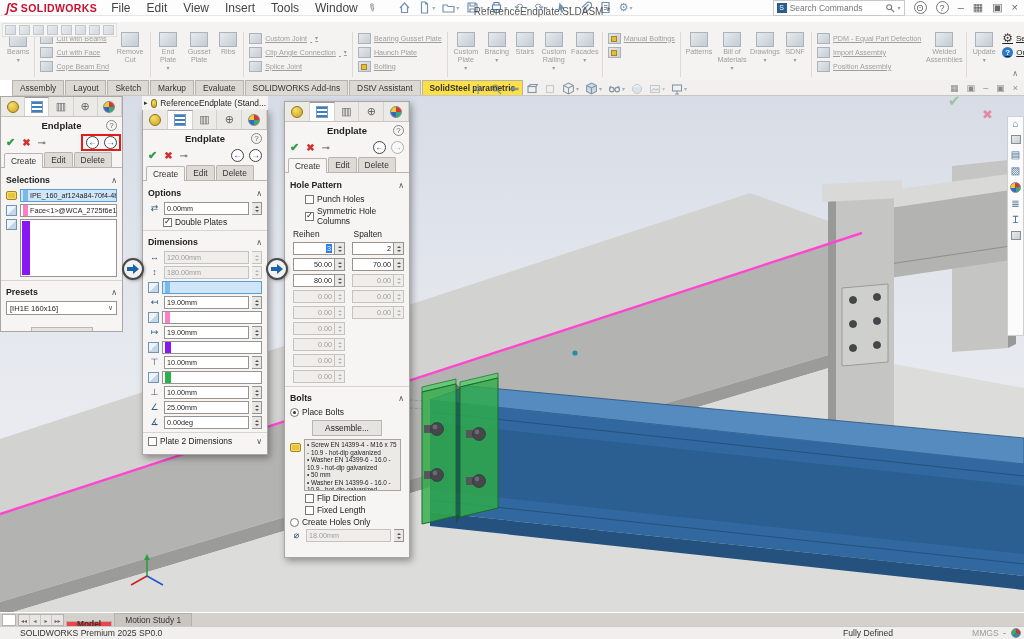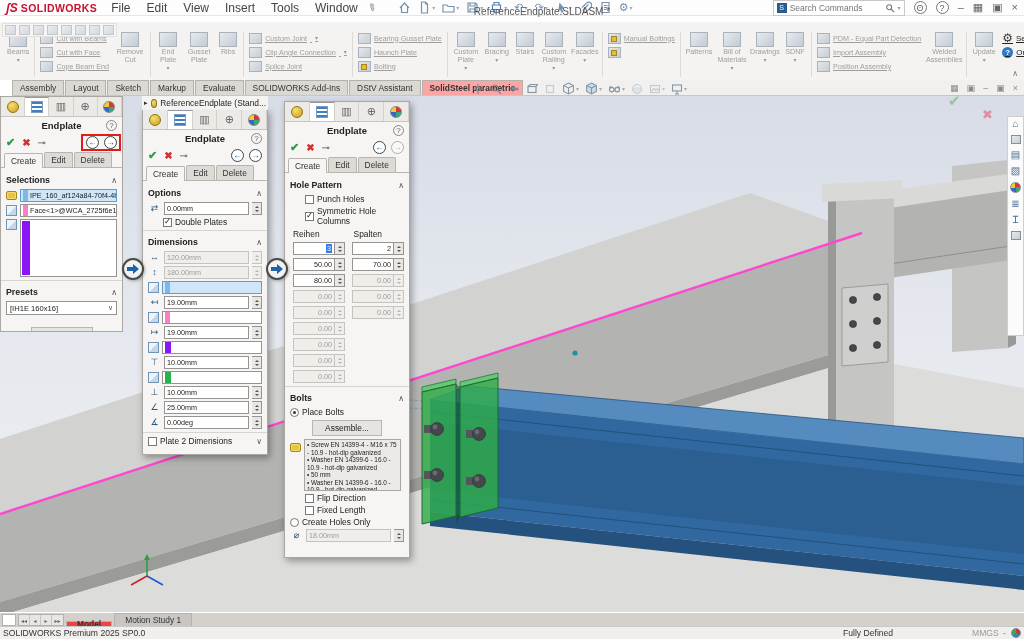--- a/index.html
+++ b/index.html
@@ -43,21 +43,21 @@
   .gcube.y::after,.gcube-lg.y::after{content:"";display:block;width:4px;height:4px;background:#e4bf33;border:1px solid #a8851f;margin:2px 0 0 2px;}
   .rcaret{font-size:6px;color:#9a9a9a;line-height:1;}
   .rcol.enabled,.rsitem.enabled{color:#222;}
   .gear-glyph{font-size:12px;color:#3a3a3a;line-height:1;}
   .help-glyph{width:11px;height:11px;border-radius:50%;background:#2f78c4;color:#fff;font-size:8px;font-weight:bold;display:flex;align-items:center;justify-content:center;flex:none;}
   .ribbon-collapse{position:absolute;right:6px;bottom:2px;color:#777;font-size:8px;}
 
   
   .tabrow{position:absolute;top:80px;left:12px;right:0;height:16px;background:#f1f0ee;border-bottom:1px solid #c9c6c2;display:flex;align-items:flex-end;z-index:30;}
   .rtab{padding:2px 7px 2px;font-size:8.4px;color:#333;background:#dcd9d4;border:1px solid #b5b2ad;border-bottom:none;margin-right:1px;white-space:nowrap;}
-  .rtab.active{background:#fca5a5;font-weight:bold;text-align:right;}
+  .rtab.active{background:#fde047;font-weight:bold;text-align:right;}
   .headsup{position:absolute;left:472px;top:82px;height:13px;display:flex;align-items:center;gap:6px;z-index:31;}
   .hu-item{display:flex;align-items:center;gap:1px;opacity:.8;}
   .doc-controls{position:absolute;right:6px;top:83px;display:flex;gap:8px;z-index:31;color:#8a8a8a;font-size:9px;}
 
   
   .scene{position:absolute;top:96px;left:0;width:1024px;height:516px;z-index:1;}
   .f-sky{fill:url(#sky);}
   .s-girder-top{fill:#d2d3d0;}
   .s-girder-web{fill:#b3b4b1;}
   .s-girder-lip{fill:#9b9c99;}
@@ -152,21 +152,21 @@
   .bolt-list div::before{content:"• ";}
 
   
   .modeltabs{position:absolute;top:613px;left:0;right:0;height:13px;background:#d4d1cd;display:flex;align-items:stretch;z-index:30;font-size:8.4px;}
   .mt-scroll{width:14px;background:#fff;border:1px solid #b5b2ad;margin:1px 2px 0 2px;}
   .mt-nav{display:flex;border:1px solid #b5b2ad;background:#e8e6e2;margin-top:1px;}
   .mt-nav span{width:11px;display:flex;align-items:center;justify-content:center;font-size:6px;color:#666;border-right:1px solid #c9c6c2;}
   .mtab{padding:1px 10px;display:flex;align-items:center;border:1px solid #b5b2ad;border-bottom:none;margin-left:2px;background:#c9c6c1;color:#333;}
   .mtab.active{background:#ef4444;font-weight:bold;margin-top:8px;}
   .statusbar{position:absolute;top:626px;left:0;right:0;height:13px;background:#f0efed;border-top:1px solid #c9c9c9;z-index:30;font-size:8.6px;color:#333;}
-  .sb-left{position:absolute;left:3px;top:1px;}
+  .sb-left{position:absolute;left:20px;top:1px;}
   .sb-state{position:absolute;left:843px;top:1px;}
   .sb-units{position:absolute;left:972px;top:1px;color:#9a9a9a;}
   .sb-dash{position:absolute;left:1003px;top:1px;color:#777;}
   .sb-ic{position:absolute;right:3px;top:1px;width:10px;height:10px;border-radius:50%;background:conic-gradient(#c33 0 30%,#38a 30% 65%,#3a6 65%);border:1px solid #888;}
   svg{display:block;}
 </style>
 </head>
 <body>
 
 <div id="app">

